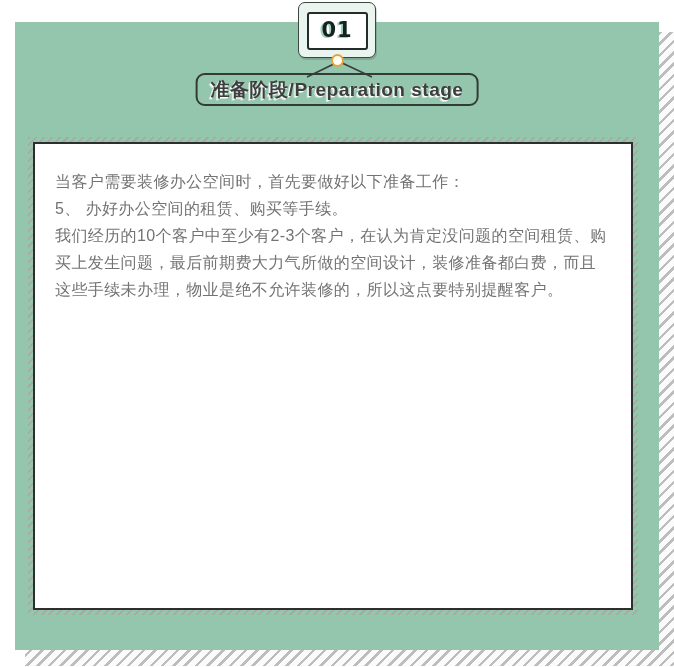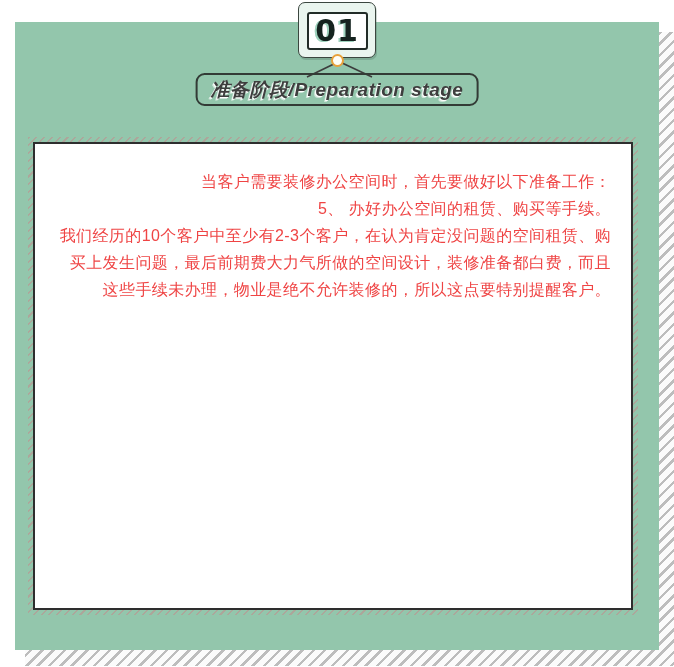--- a/index.html
+++ b/index.html
@@ -27,56 +27,55 @@
     display:flex; align-items:center; justify-content:center;
     box-shadow:1px 2px 0 rgba(60,90,75,.25);
   }
   .badge-inner {
     width:61px; height:38px; box-sizing:border-box; margin-top:1px;
     background:#ffffff; border:2px solid #222c28; border-radius:3px;
     display:flex; align-items:center; justify-content:center;
   }
   .badge-num {
     font-family:"DejaVu Sans", sans-serif;
-    font-size:30px; font-weight:bold; color:#15231f; line-height:1;
+    font-size:21px; font-weight:bold; color:#15231f; line-height:1;
     letter-spacing:1px;
     text-shadow:-2px 1px 0 #9ed2bd;
   }
   .connector { position:absolute; left:292px; top:55px; width:92px; height:26px; }
   .dot {
     position:absolute; left:331px; top:54px; width:9px; height:9px;
     background:#fffef7; border:2px solid #e9a23b; border-radius:50%;
   }
   
   .stage-label {
     position:absolute; left:50%; top:73px; transform:translateX(-50%);
     height:33px; box-sizing:border-box;
     border:2px solid #333b36; border-radius:9px;
     padding:0 13px; white-space:nowrap;
     display:flex; align-items:center;
     font-weight:bold; font-size:19px; color:#3e3e3e; letter-spacing:.5px;
     text-shadow:-1px 1px 0 #ffffff, -2px 2px 0 rgba(255,255,255,.55);
-    font-style:italic;
   }
   
   .box-hatch {
     position:absolute; left:28px; top:137px; width:610px; height:478px;
     background:repeating-linear-gradient(135deg, rgba(193,141,141,.55) 0 1.5px, transparent 1.5px 5.5px);
   }
   .content-box {
     position:absolute; left:33px; top:142px; width:600px; height:468px;
     box-sizing:border-box;
     background:#ffffff; border:2px solid #2e2e2e;
     padding:24px 20px 0 20px;
   }
   .content-box p {
     margin:0;
     font-size:16px; line-height:27px; letter-spacing:.4px;
-    color:#ef4444;
-    text-align:right;
+    color:#737373;
+    text-align:left;
   }
   .content-box p.gap { margin-top:27px; }
 </style>
 </head>
 <body>
 
 <div class="shadow-hatch"></div>
 <div class="green-panel"></div>
 
 <div class="badge-outer">

